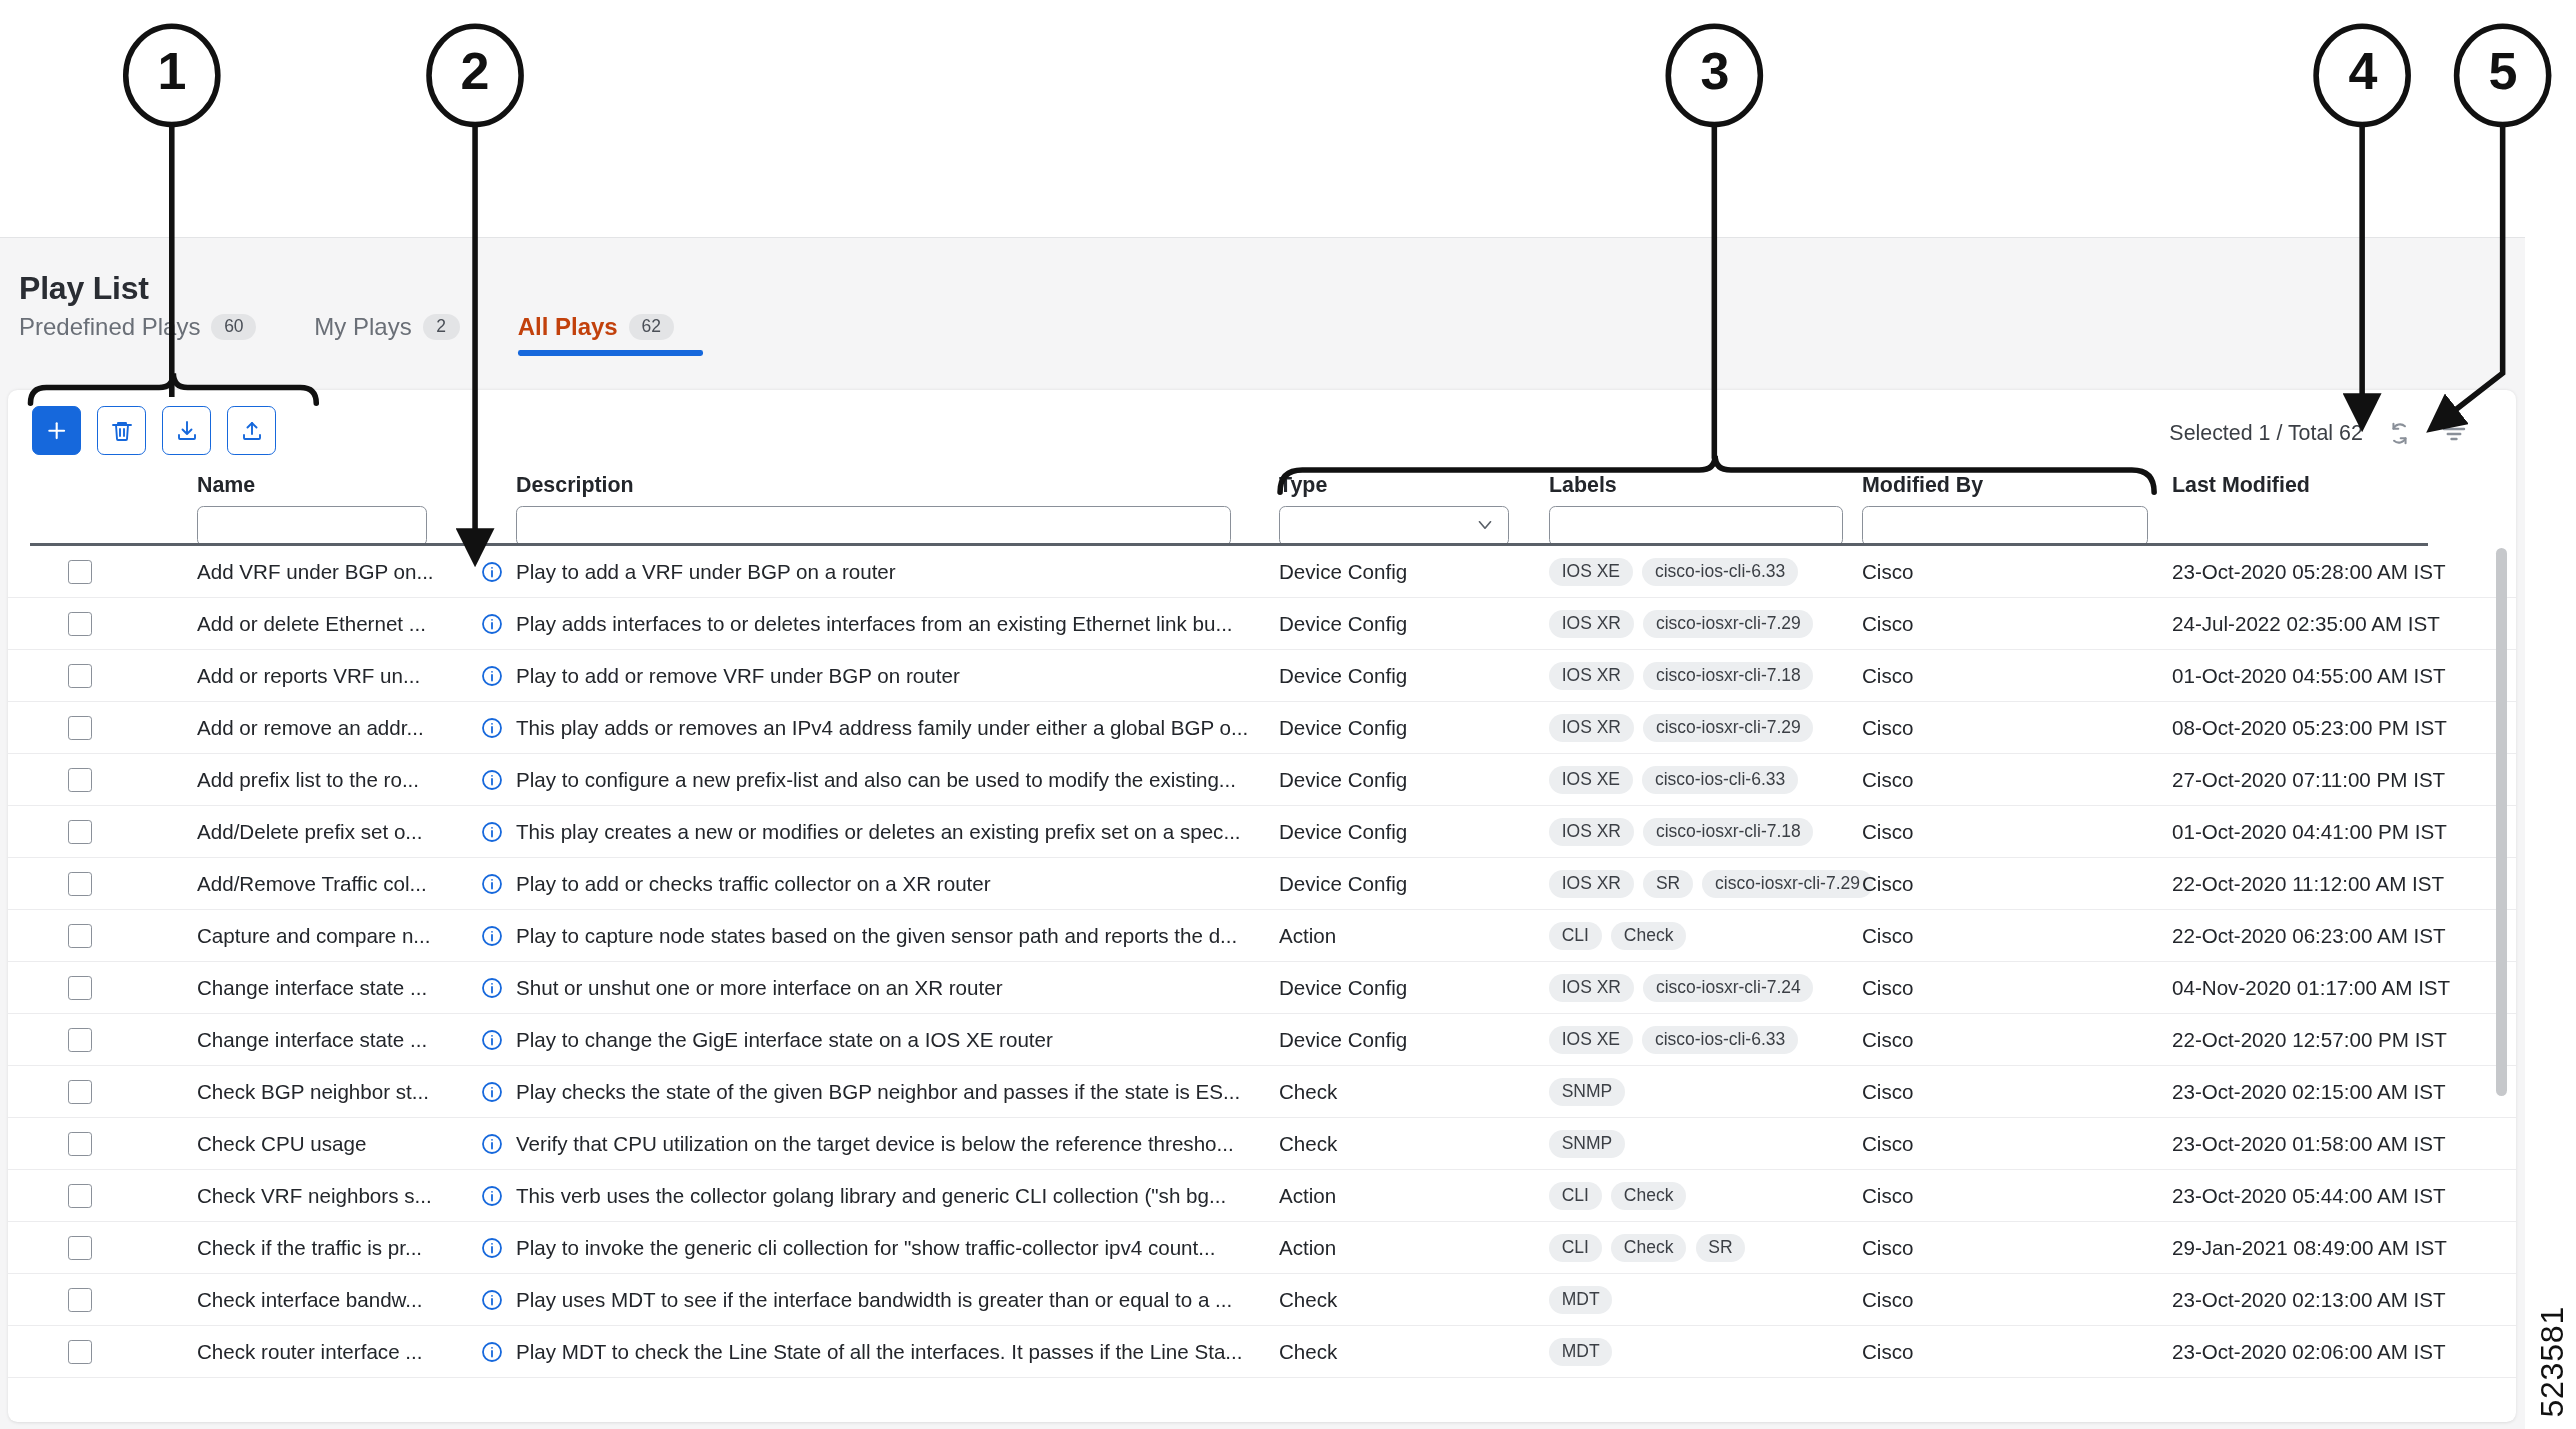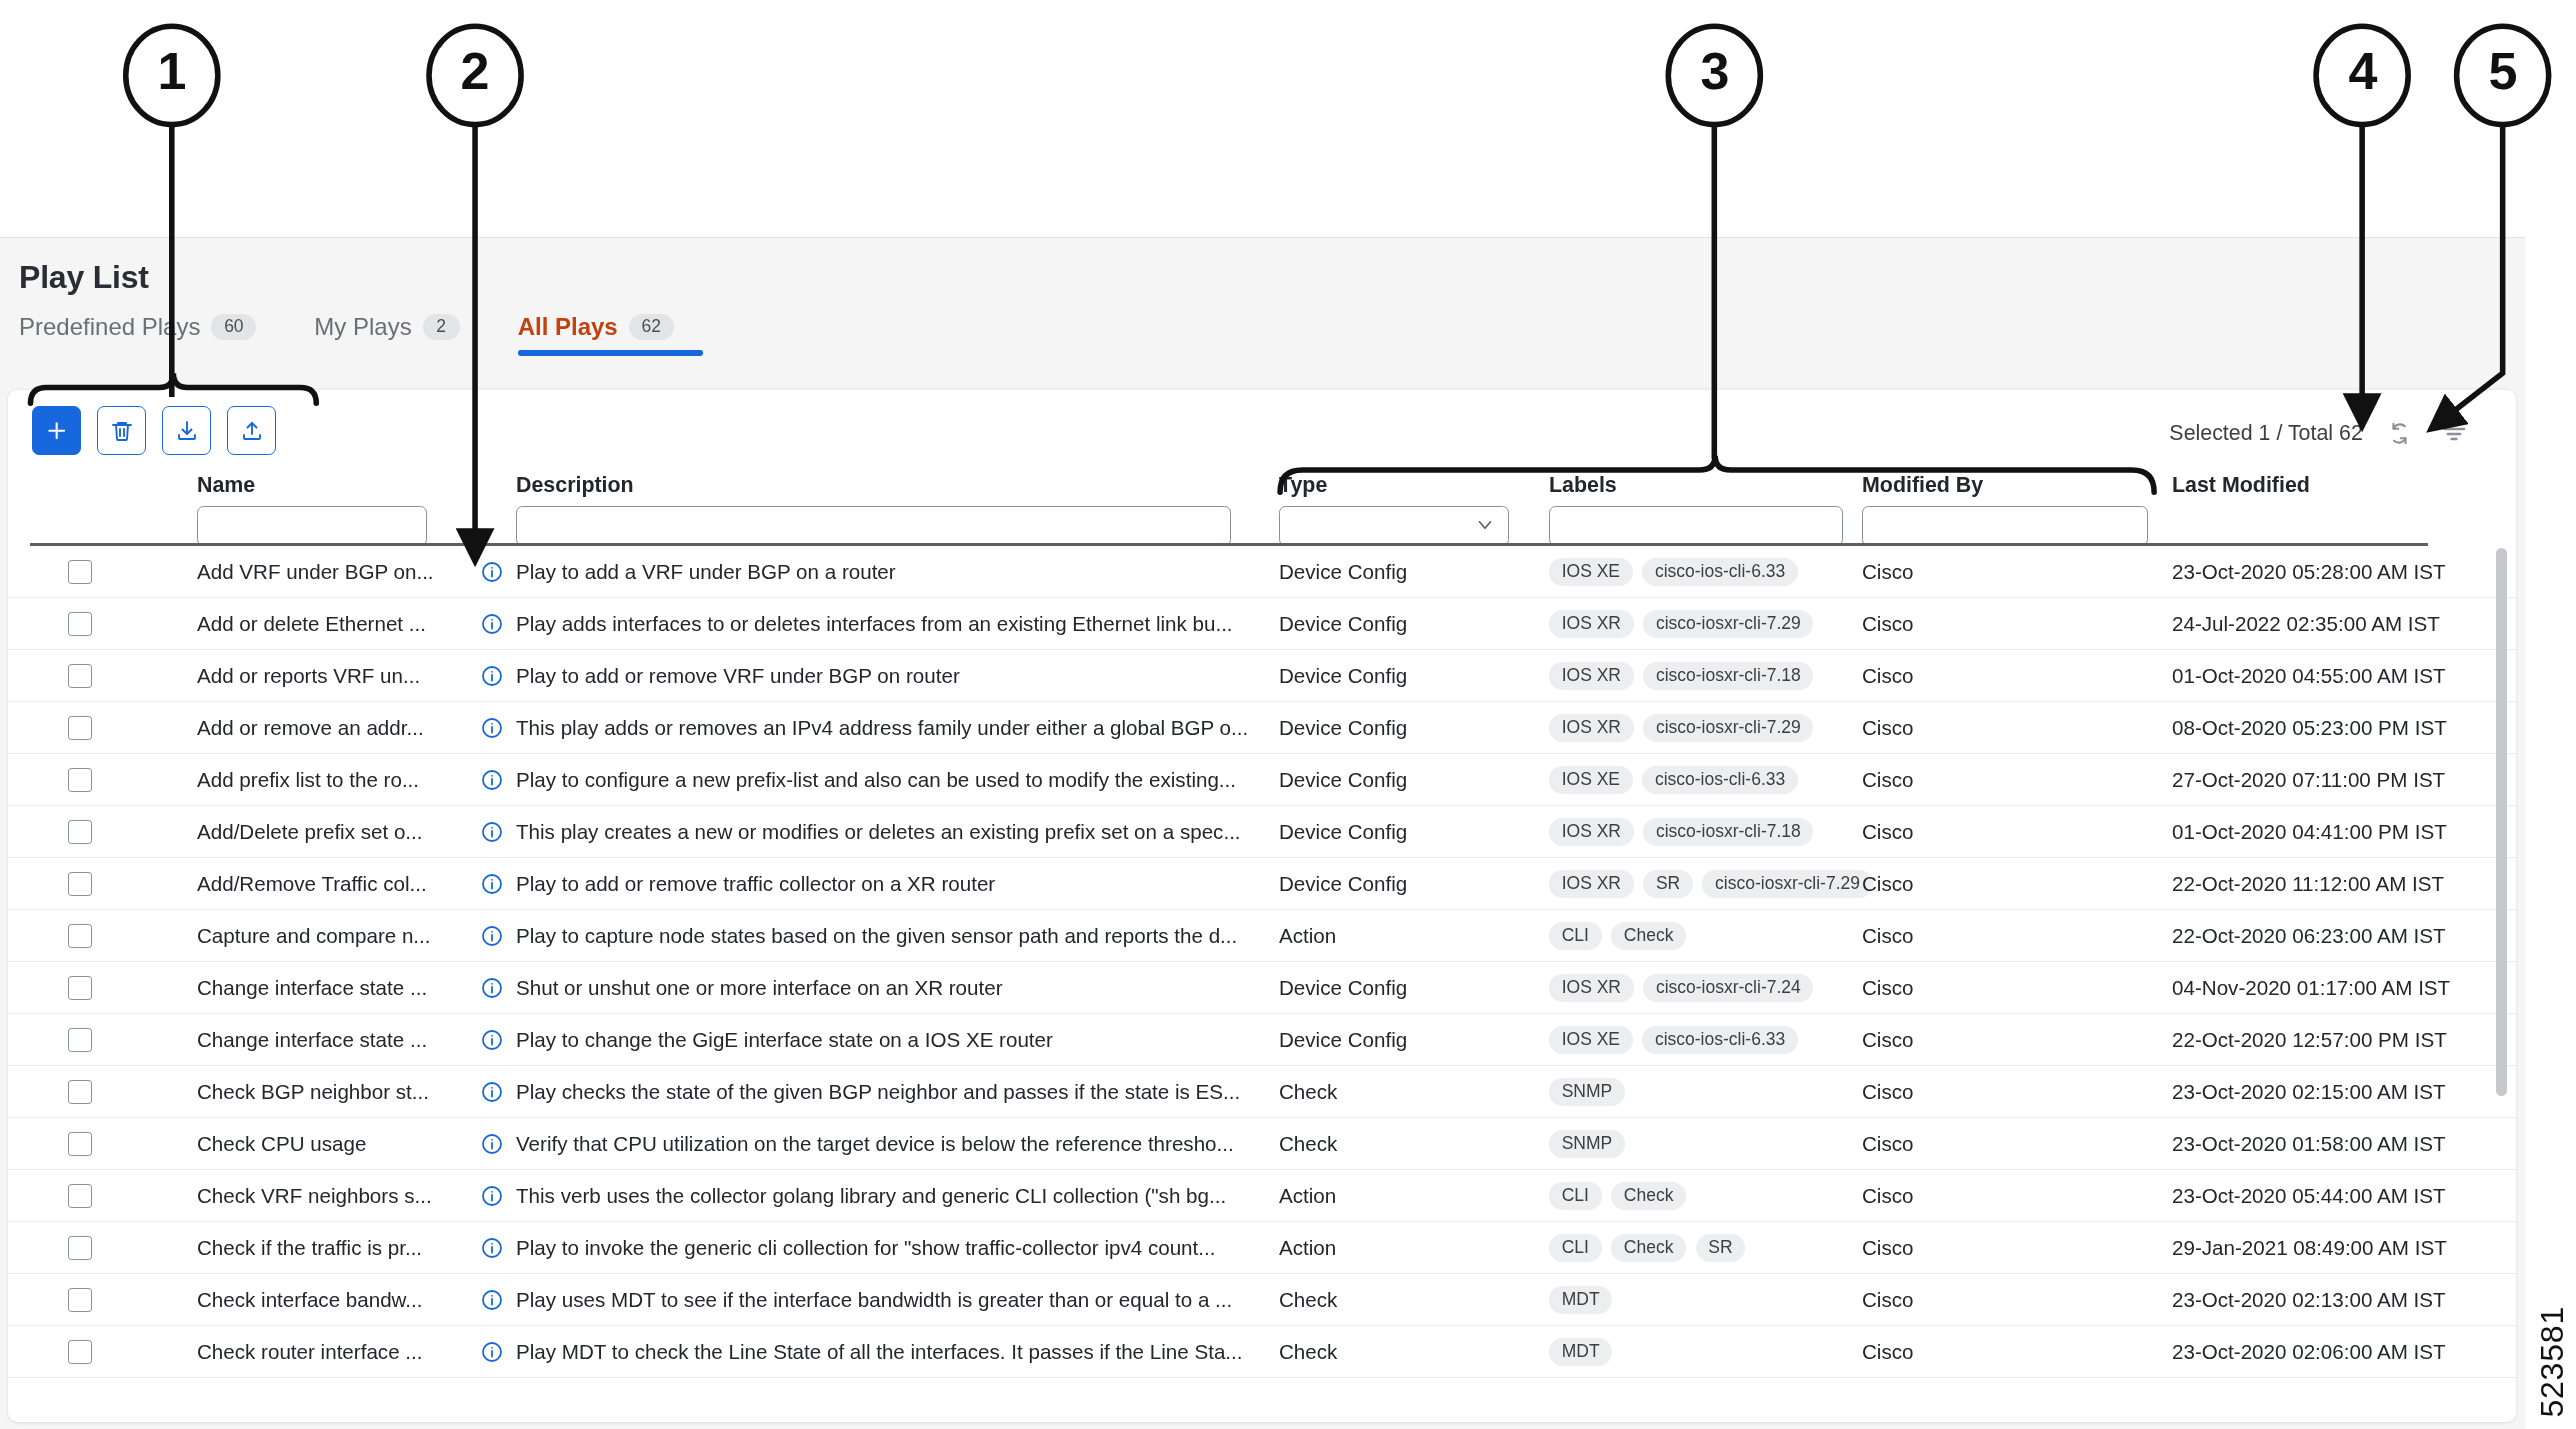--- a/index.html
+++ b/index.html
@@ -20,21 +20,21 @@
   
   .app-window {
     position:absolute; left:0px; top:237px;
     width:2525px; height:1193px;
     background:#f5f5f6;
     border-top:0.8px solid #e3e4e6;
   }
 
   .page-head { position:absolute; left:0; top:0; width:2525px; height:147px; background:#f5f5f6; }
   .page-title {
-    position:absolute; left:19px; top:21px;
+    position:absolute; left:19px; top:32px;
     font-size:32px; font-weight:bold; color:#2a2d33; letter-spacing:-0.2px;text-align:right;
   }
 
   .tabs { position:absolute; left:19px; top:65px; height:79px; display:flex; align-items:flex-start; gap:0px; }
   .tab {
     display:flex; align-items:center; gap:11px;
     padding:0 29px 0 0; margin-right:29px;
     height:48px; cursor:pointer;
     position:relative;
   }
@@ -396,21 +396,21 @@
                 <div class="cb"></div>
               </div>
               <div class="cell trunc" style="left: 189px; width: 262px;">Add/Remove Traffic col...</div>
               <div class="cell" style="left: 472px;">
                 <svg class="info-ic" width="24" height="24" viewBox="0 0 24 24" fill="none" stroke="#1668dc" stroke-width="1.8" stroke-linecap="round">
                   <circle cx="12" cy="12" r="9"></circle>
                   <line x1="12" y1="11" x2="12" y2="16.5"></line>
                   <circle cx="12" cy="7.8" r="0.9" fill="#1668dc" stroke="none"></circle>
                 </svg>
               </div>
-              <div class="cell trunc" style="left: 508px; width: 738px;">Play to add or remove traffic collector on a XR router</div>
+              <div class="cell trunc" style="left: 508px; width: 738px;">Play to add or checks traffic collector on a XR router</div>
               <div class="cell" style="left: 1271px;">Device Config</div>
               <div class="cell" style="left: 1541px;">
                 <div class="labels">
                   <span class="chip">IOS XR</span>
                   <span class="chip">SR</span>
                   <span class="chip">cisco-iosxr-cli-7.29</span>
                 </div>
               </div>
               <div class="cell" style="left: 1854px;">Cisco</div>
               <div class="cell" style="left: 2164px;">22-Oct-2020 11:12:00 AM IST</div>

